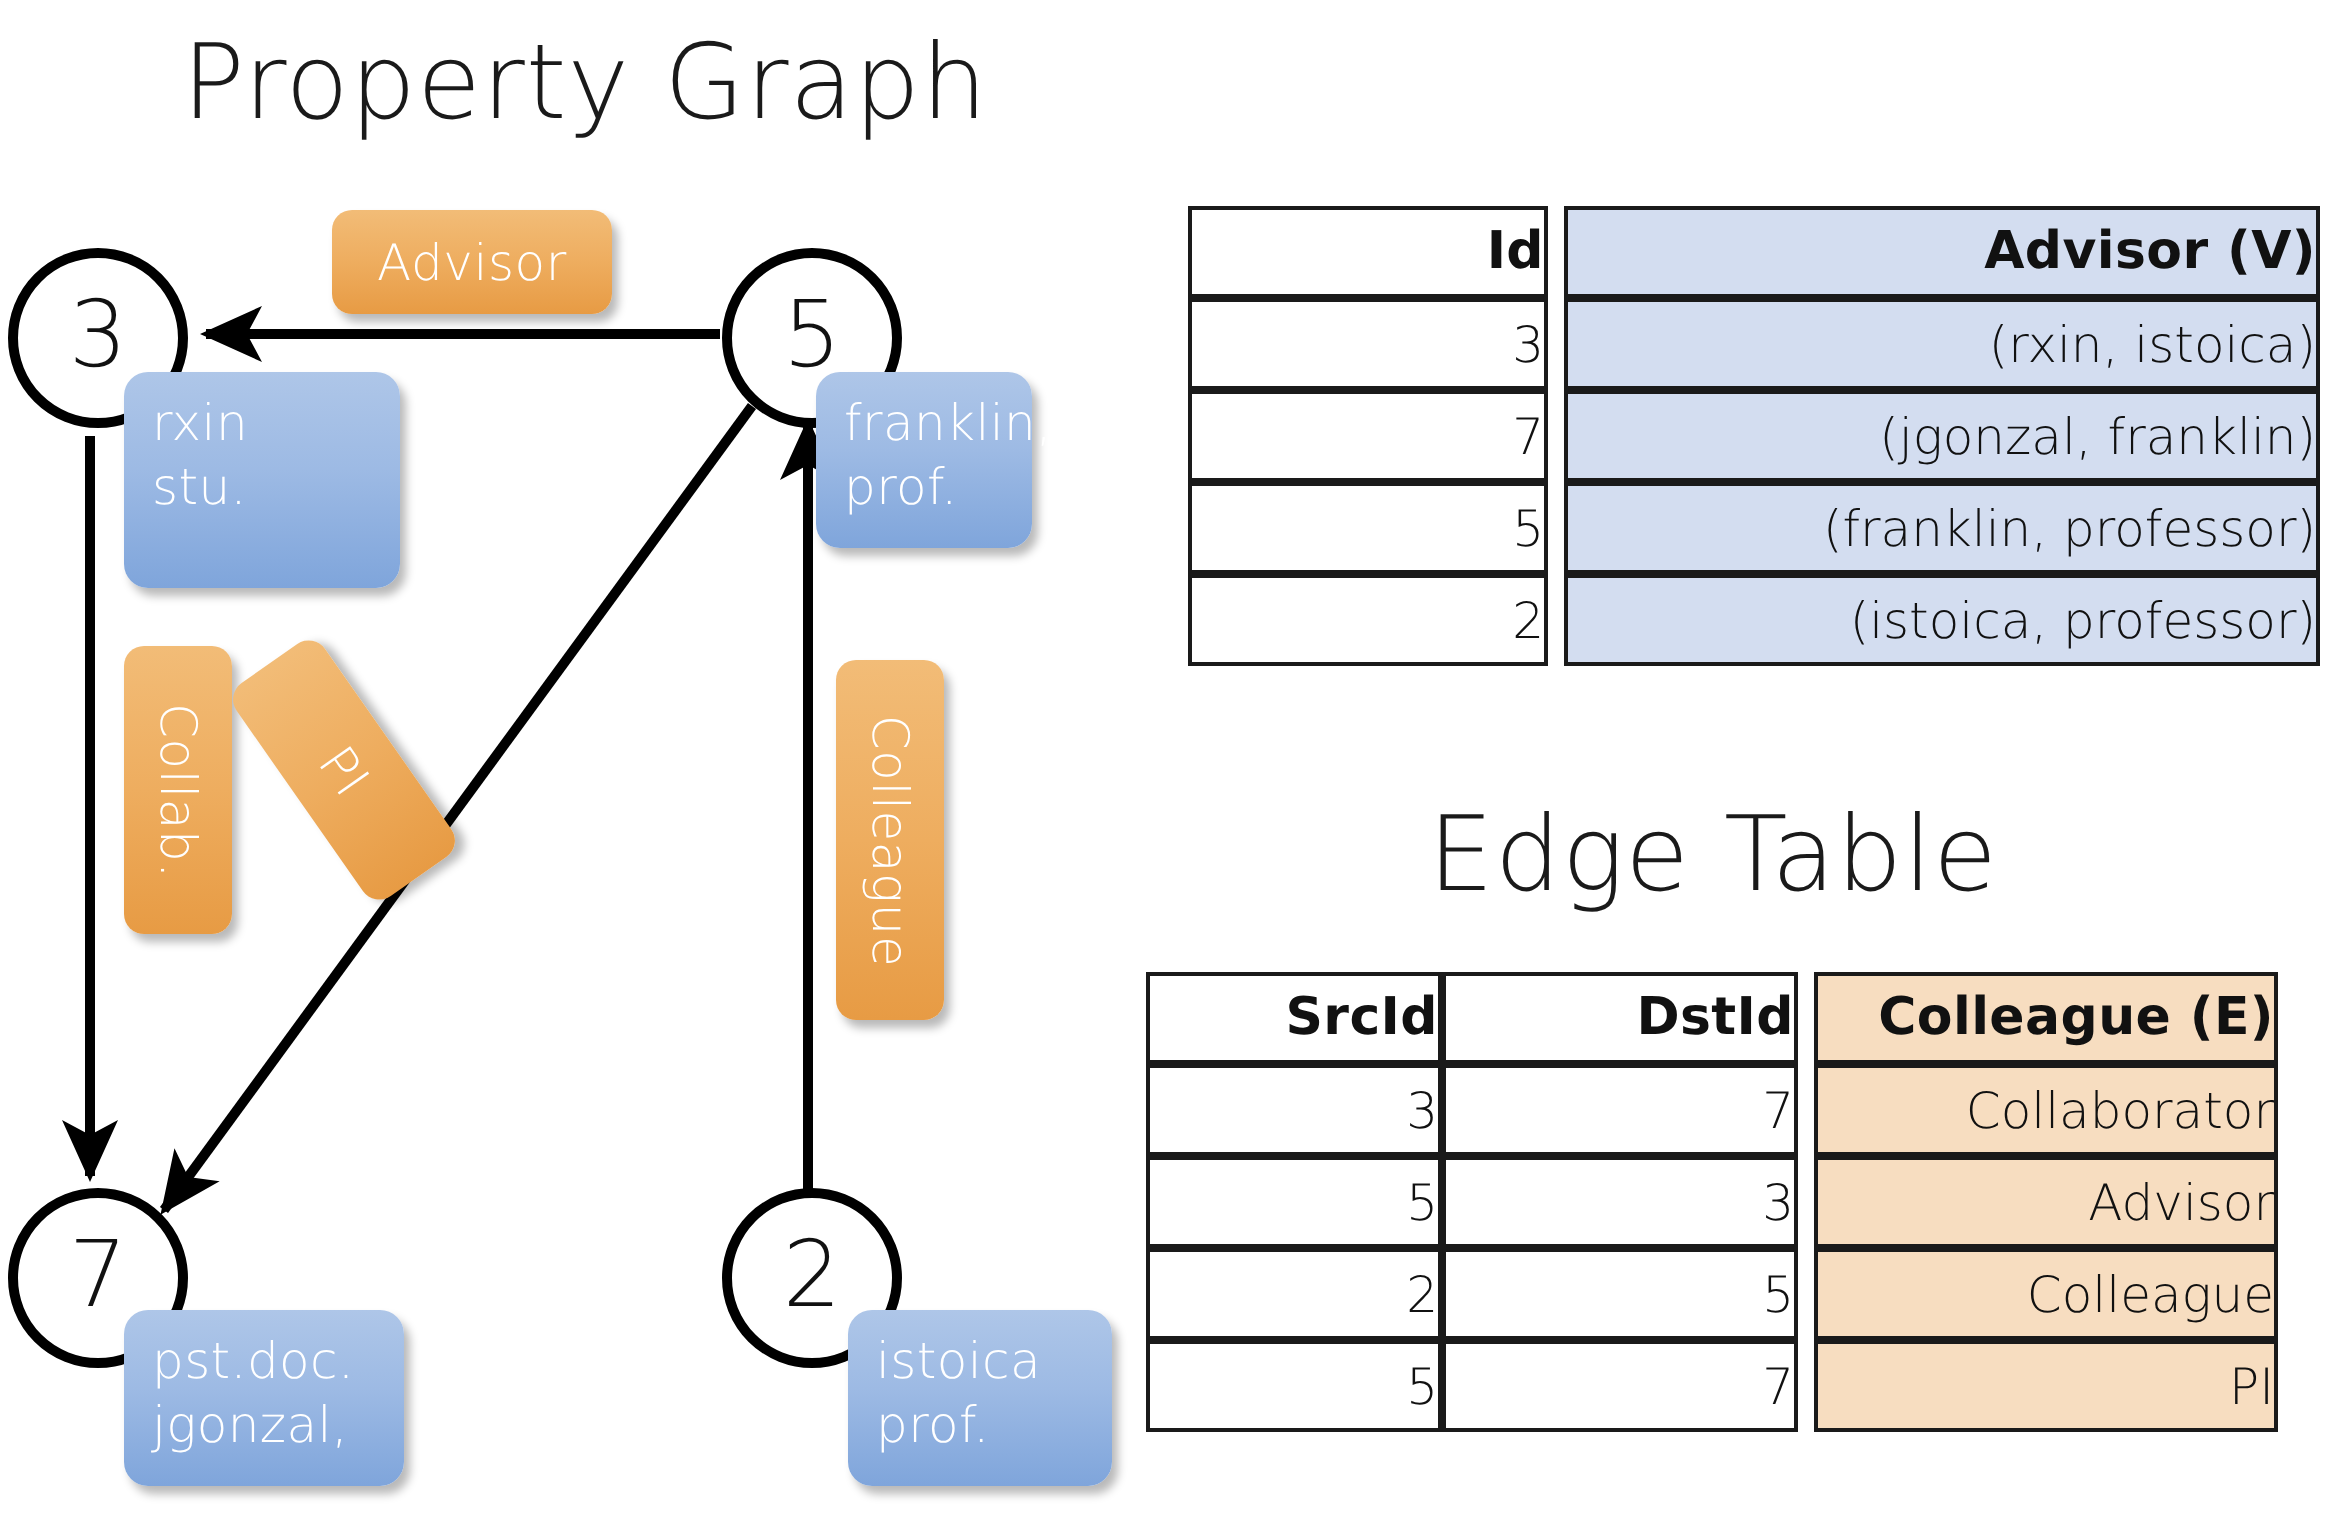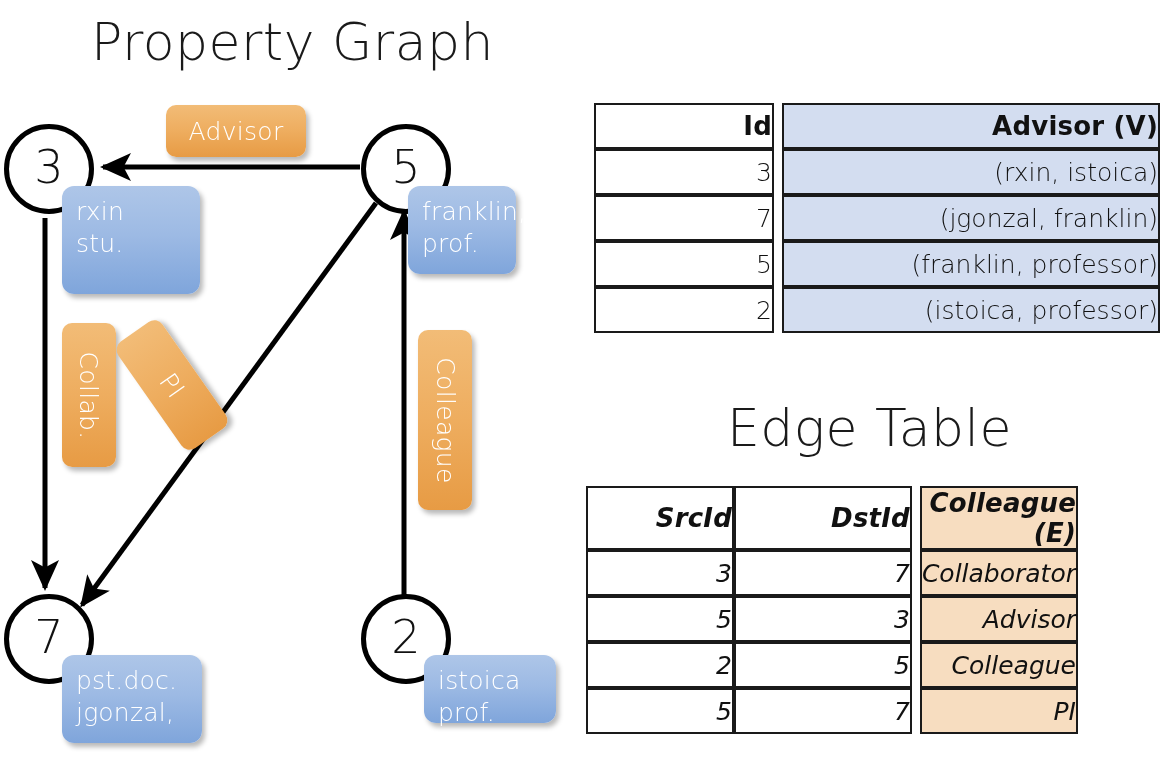--- a/index.html
+++ b/index.html
@@ -157,21 +157,21 @@
   <div class="prop-box" style="left:408px; top:186px; width:108px; height:88px;">
     <div>franklin,</div>
     <div>prof.</div>
   </div>
 
   <div class="prop-box" style="left:62px; top:655px; width:140px; height:88px;">
     <div>pst.doc.</div>
     <div>jgonzal,</div>
   </div>
 
-  <div class="prop-box" style="left:424px; top:655px; width:132px; height:68px;">
+  <div class="prop-box" style="left:424px; top:655px; width:132px; height:88px;">
     <div>istoica</div>
     <div>prof.</div>
   </div>
 
   <div class="edge-label" style="left:166px; top:105px; width:140px; height:52px;">
     <span>Advisor</span>
   </div>
 
   <div class="edge-label vert" style="left:62px; top:323px; width:54px; height:144px;">
     <span>Collab.</span>
@@ -215,25 +215,25 @@
       </tr>
       <tr>
         <td>2</td>
         <td class="gap-col"></td>
         <td class="fill-blue">(istoica, professor)</td>
       </tr>
     </tbody>
   </table>
 </div>
 
-<div class="pane" id="edge-pane" style="left:577px; top:390px; width:585px; height:370px;">
+<div class="pane" id="edge-pane" style="left:564px; top:390px; width:585px; height:370px;">
 
   <div class="section-title" style="left:0; top:8px; width:585px; font-size:52px;">Edge Table</div>
 
-  <table class="dtable" style="left:9px; top:96px; width:492px;font-style:italic;">
+  <table class="dtable" style="left:9px; top:96px; width:566px;">
     <thead>
       <tr>
         <th style="width:148px;">SrcId</th>
         <th style="width:178px;">DstId</th>
         <td class="gap-col"></td>
         <th class="fill-orange">Colleague (E)</th>
       </tr>
     </thead>
     <tbody>
       <tr>

